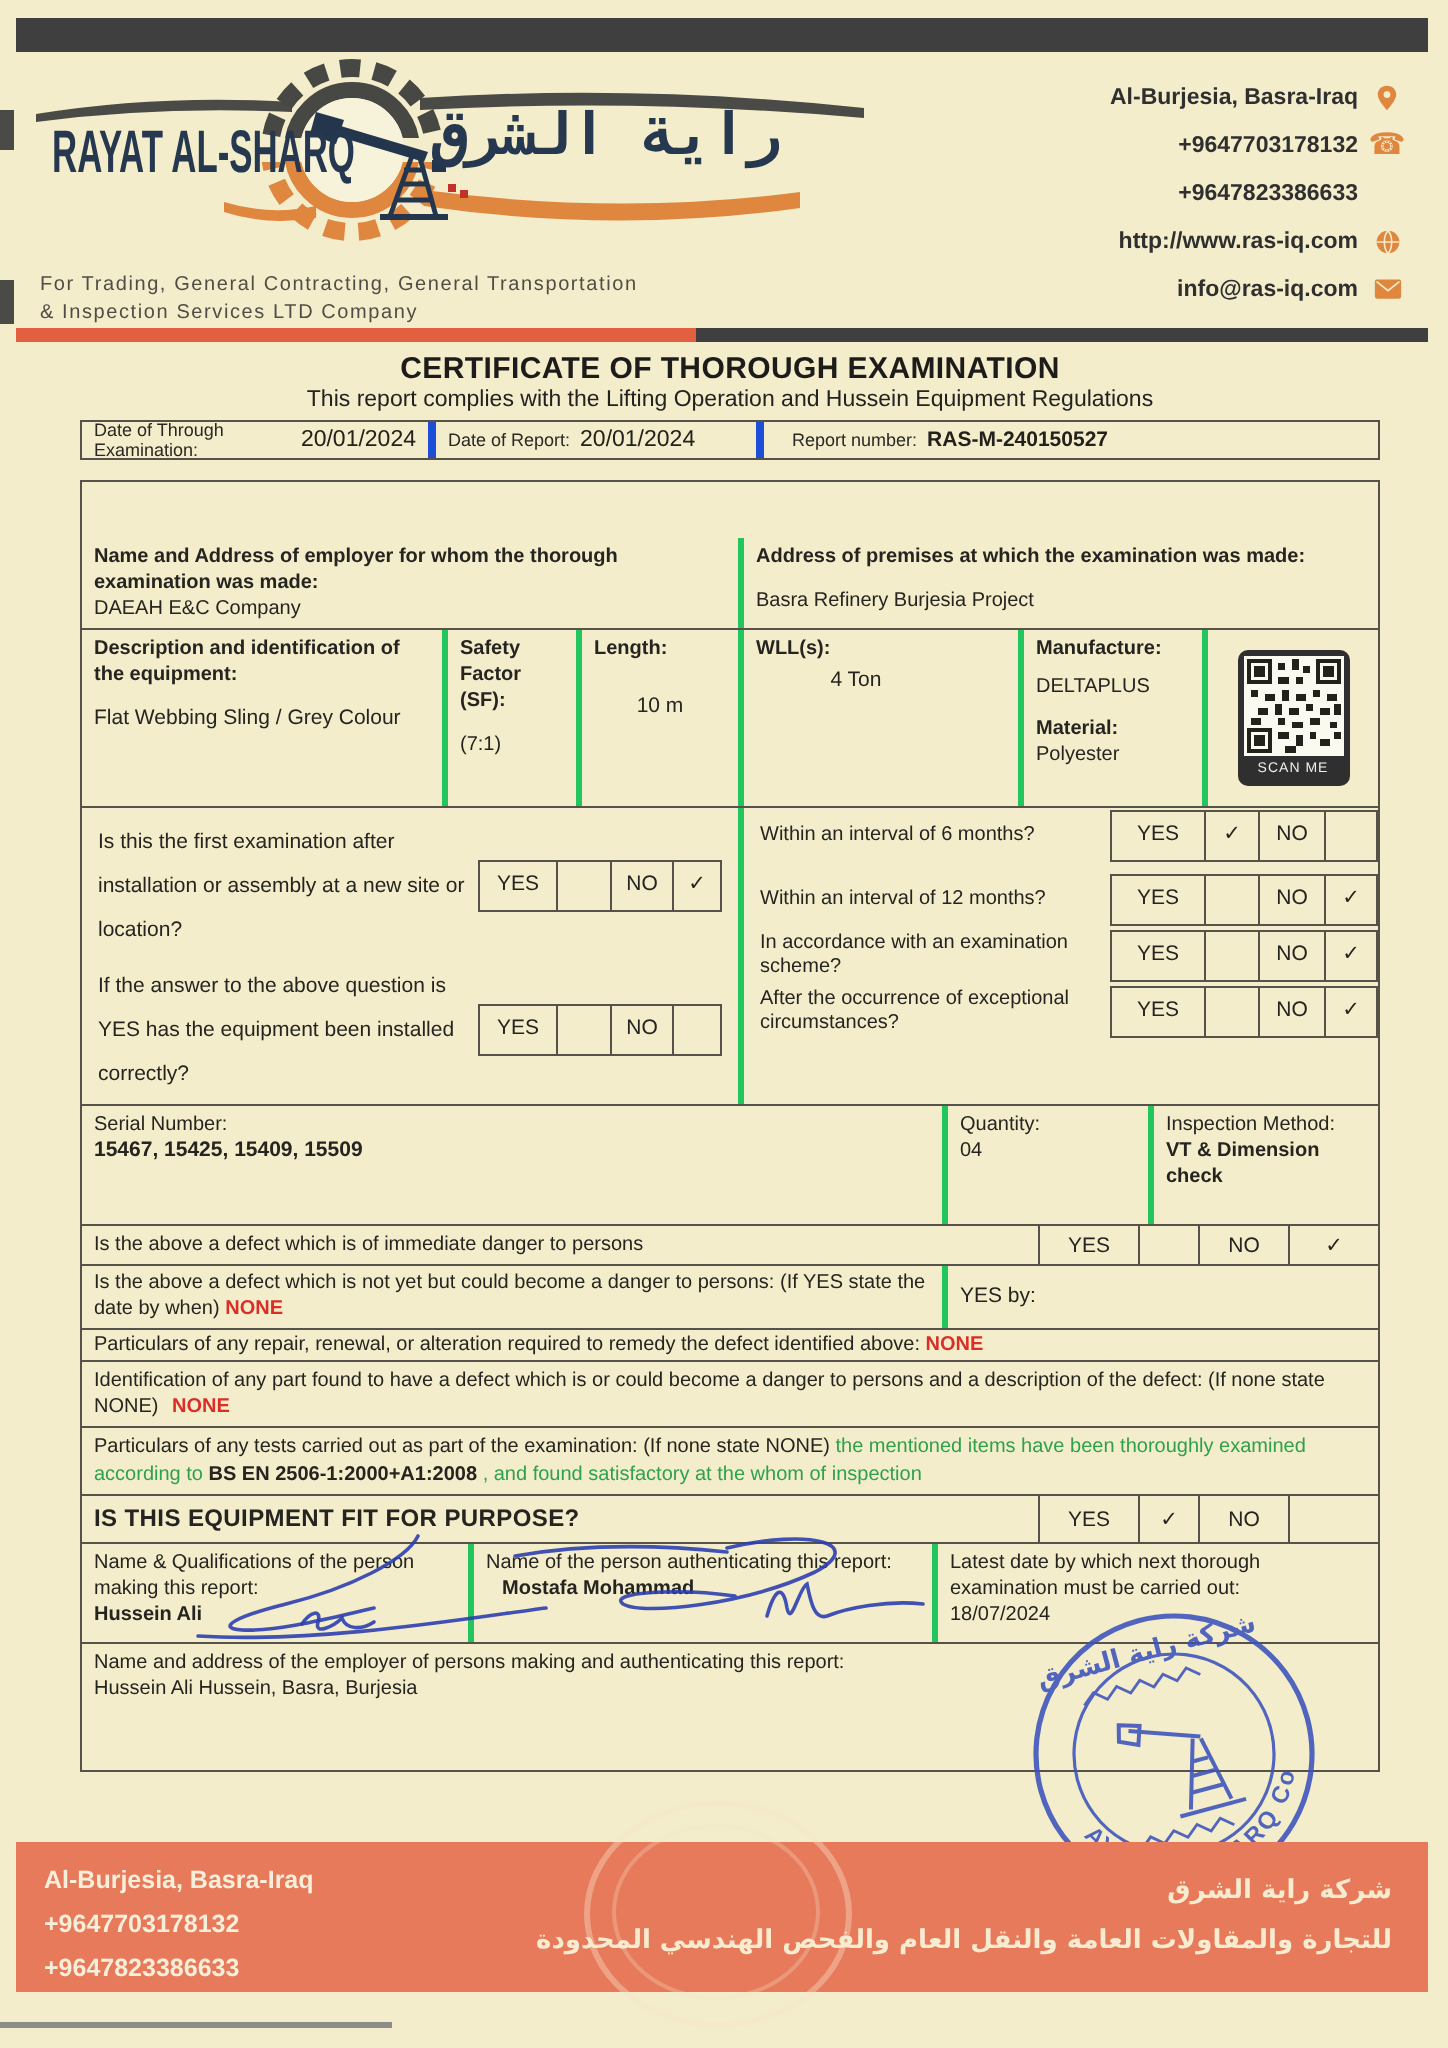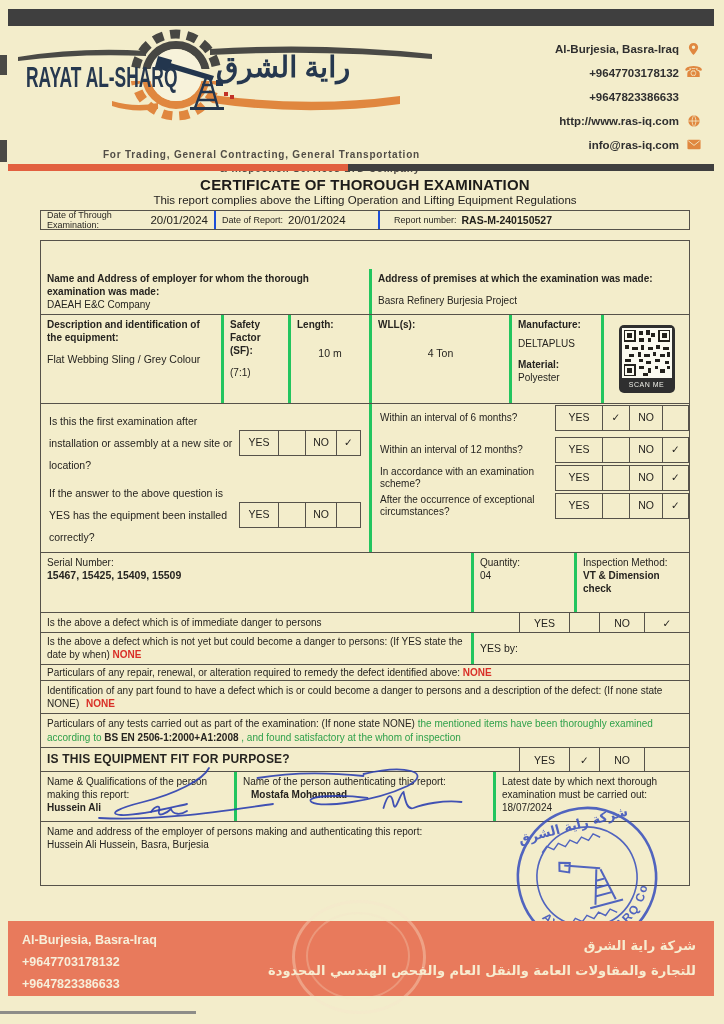--- a/index.html
+++ b/index.html
@@ -9,41 +9,41 @@
   
   .top-bar{position:absolute;left:8px;top:9px;width:706px;height:17px;background:#3f3f3f;}
   .edge-mark{position:absolute;left:0;width:7px;background:#4a4a46;}
   .edge-mark.m1{top:55px;height:20px;}
   .edge-mark.m2{top:140px;height:22px;}
 
   .logo-art{position:absolute;left:0;top:0;width:460px;height:132px;}
   .brand-en{position:absolute;left:26px;top:60px;font-size:30px;font-weight:bold;color:#26384f;
             white-space:nowrap;transform:scaleX(.58);transform-origin:left top;letter-spacing:0;}
   .brand-ar{position:absolute;left:216px;top:50px;font-size:29px;font-weight:bold;color:#26384f;
-            font-family:Liberation Serif, serif;white-space:nowrap;}
-  .tagline{position:absolute;left:20px;top:148px;width:400px;text-align:right;
-           font-size:10px;letter-spacing:.8px;color:#514d46;font-weight:700;line-height:14px;}
+            font-family:Liberation Mono, monospace;white-space:nowrap;}
+  .tagline{position:absolute;left:20px;top:136px;width:400px;text-align:left;
+           font-size:10px;letter-spacing:.8px;color:#514d46;font-weight:400;line-height:14px;}
 
   .contact{position:absolute;right:22px;top:40px;display:flex;flex-direction:column;gap:7px;align-items:flex-end;}
   .contact-row{display:flex;align-items:center;gap:6px;font-size:11.5px;font-weight:600;color:#2f2f2f;height:17px;}
   .icon-slot{width:17px;height:16px;display:flex;align-items:center;justify-content:center;}
   .phone-glyph{font-family:"DejaVu Sans",sans-serif;color:#e0873f;font-size:15px;line-height:15px;}
 
   .rule-left{position:absolute;left:8px;top:164px;width:340px;height:7px;background:#e2603f;}
   .rule-right{position:absolute;left:348px;top:164px;width:366px;height:7px;background:#3f3f3f;}
 
   
   .cert-title{position:absolute;left:40px;top:176px;width:650px;text-align:center;
               font-size:15px;font-weight:bold;color:#1d1c1a;letter-spacing:.2px;}
   .cert-subtitle{position:absolute;left:40px;top:194px;width:650px;text-align:center;font-size:11.5px;color:#242220;}
 
   
   .dates-table{position:absolute;left:40px;top:210px;width:650px;height:20px;border:1px solid #56524a;
                display:flex;box-sizing:border-box;background:transparent;}
-  .dcellx{box-sizing:border-box;border-left:2px solid #1d4ed8;display:flex;align-items:center;gap:5px;padding:0 6px;}
+  .dcellx{box-sizing:border-box;border-left:4px solid #1d4ed8;display:flex;align-items:center;gap:5px;padding:0 6px;}
   .dcellx:first-child{border-left:none;}
   .dl{font-size:9px;color:#2a2824;}
   .dv{font-size:11.5px;color:#23211c;}
   .dvb{font-size:10.5px;font-weight:bold;color:#23211c;}
 
   
   .cert{position:absolute;left:40px;top:240px;width:650px;border:1px solid #56524a;box-sizing:border-box;}
   .crow{display:flex;border-top:1px solid #56524a;box-sizing:border-box;position:relative;align-items:stretch;}
   .crow:first-child{border-top:none;margin-top:28px;}
   .ccell{box-sizing:border-box;border-left:3px solid #22c55e;padding:3px 6px;font-size:10px;line-height:1.3;}
@@ -64,21 +64,21 @@
   
   .row-employer{min-height:43px;}
   .row-employer .c1{flex:0 0 328px;}
   .row-employer .c2{flex:1;}
   .gap-top{margin-top:9px;}
 
   .row-equip{min-height:89px;}
   .row-equip .e1{flex:0 0 180px;}
   .row-equip .e2{flex:0 0 67px;}
   .row-equip .e3{flex:0 0 81px;display:flex;flex-direction:column;}
-  .row-equip .e4{flex:0 0 140px;display:flex;flex-direction:column;}
+  .row-equip .e4{flex:0 0 140px;display:flex;flex-direction:row;}
   .row-equip .e5{flex:0 0 92px;}
   .row-equip .e6{flex:1;display:flex;align-items:center;justify-content:center;}
   .center-val{text-align:center;margin-top:16px;font-size:10.5px;}
 
   .row-q{min-height:132px;}
   .row-q .ql{flex:0 0 328px;padding:2px 0;}
   .row-q .qr{flex:1;padding:0;}
   .qg{display:flex;align-items:center;padding:4px 8px 2px 8px;}
   .qg .qt{flex:1;font-size:10.5px;line-height:2.1;padding-right:4px;}
   .exhead{font-size:10.5px;padding:6px 6px 2px 8px;}
@@ -104,21 +104,21 @@
   .row-ident{min-height:26px;}
   .row-tests{min-height:28px;line-height:1.35;}
   .row-tests .ccell{line-height:1.35;}
 
   .row-fit{min-height:24px;}
   .row-fit .txt{flex:1;display:flex;align-items:center;font-size:12px;font-weight:bold;letter-spacing:.2px;}
 
   .row-sign{min-height:50px;}
   .row-sign .g1{flex:0 0 193px;}
   .row-sign .g2{flex:0 0 232px;}
-  .row-sign .g3{flex:1;margin-left:27px;}
+  .row-sign .g3{flex:1;}
   .sig{position:absolute;overflow:visible;pointer-events:none;}
   .sig path{fill:none;stroke:#2c3fb0;stroke-width:1.8;stroke-linecap:round;opacity:.9;}
   .sig1{left:50px;top:-10px;width:185px;height:62px;}
   .sig2{left:212px;top:-12px;width:225px;height:64px;}
 
   .row-last{min-height:64px;}
 
   
   .qrframe{background:#2f2f2f;border-radius:5px;padding:3px 3px 2px 3px;width:50px;}
   .qrbox{background:#fbfaf0;width:50px;height:50px;display:block;}
@@ -225,21 +225,21 @@
             <path d="M1.5 1.8 L8 7 L14.5 1.8" stroke="#f3edcb" stroke-width="1" fill="none"></path>
           </svg>
       </span>
     </div>
   </div>
 
   <div class="rule-left"></div>
   <div class="rule-right"></div>
 
   <div class="cert-title">CERTIFICATE OF THOROUGH EXAMINATION</div>
-  <div class="cert-subtitle">This report complies above the Lifting Operation and Lifting Equipment Regulations</div>
+  <div class="cert-subtitle">This report complies with the Lifting Operation and Hussein Equipment Regulations</div>
 
   <div class="dates-table">
     <div class="dcellx" style="flex:0 0 173px;">
       <span class="dl">Date of Through Examination:</span>
       <span class="dv">20/01/2024</span>
     </div>
     <div class="dcellx" style="flex:0 0 164px;">
       <span class="dl">Date of Report:</span>
       <span class="dv">20/01/2024</span>
     </div>

